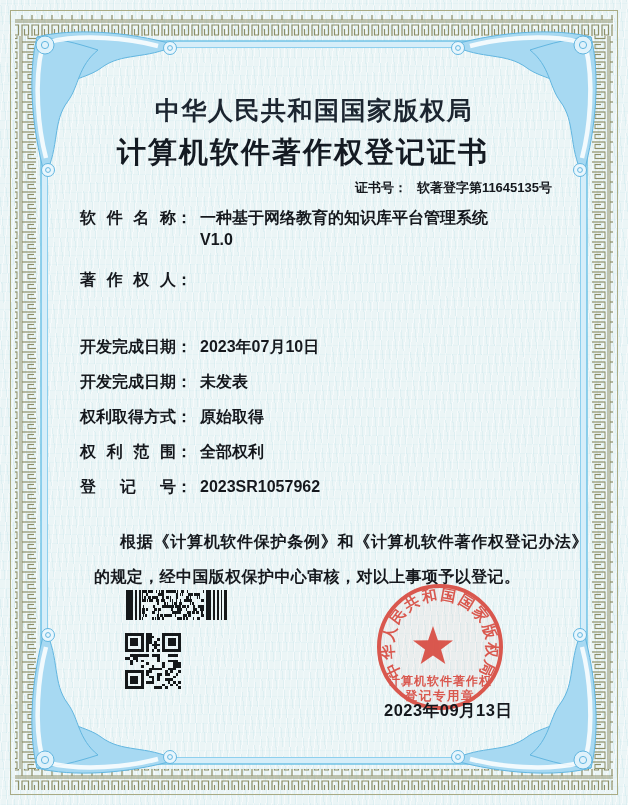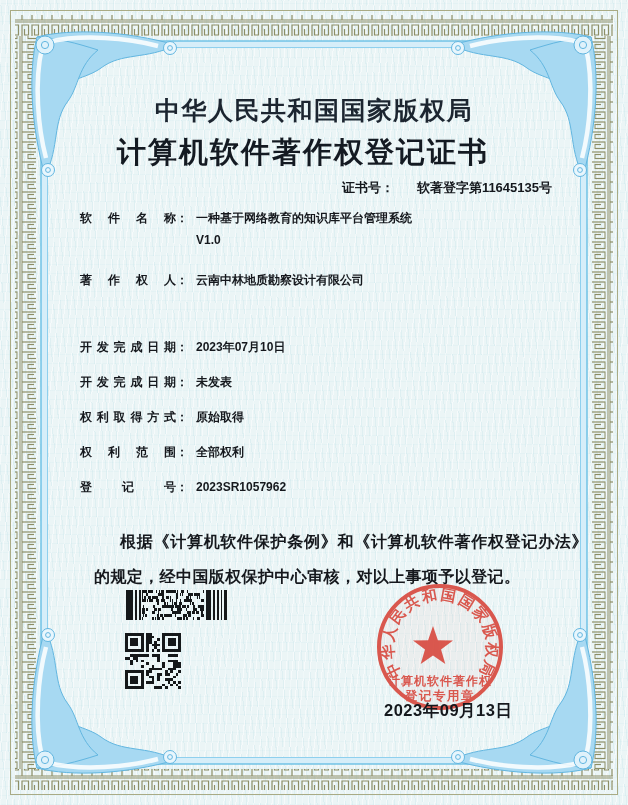--- a/index.html
+++ b/index.html
@@ -13,22 +13,22 @@
       repeating-linear-gradient(0deg, rgba(198,230,236,.18) 0 1px, rgba(255,255,255,0) 1px 9px);
   }
   .layer{position:absolute;left:0;top:0;}
   #border-svg{z-index:0;}
   .txt{position:absolute;color:#15181d;z-index:2;}
   #authority{top:96px;left:0;width:628px;text-align:center;font-family:"Liberation Serif",serif;
     font-size:25px;font-weight:bold;letter-spacing:1.5px;line-height:30px;color:#1c2530;}
   #cert-title{top:134px;left:0;width:528px;text-align:center;font-family:"Liberation Serif",serif;
     font-size:29px;font-weight:bold;letter-spacing:2px;line-height:36px;color:#141a22;padding-left:39px;}
   #cert-no{top:180px;right:76px;font-size:13px;font-weight:bold;line-height:16px;}
-  #cert-no .v{margin-left:23px;}
-  .frow{position:absolute;left:80px;display:flex;align-items:flex-start;font-size:12px;font-weight:bold;line-height:22px;z-index:2;color:#15181d;}
+  #cert-no .v{margin-left:10px;}
+  .frow{position:absolute;left:80px;display:flex;align-items:flex-start;font-size:16px;font-weight:bold;line-height:22px;z-index:2;color:#15181d;}
   .flabel{display:inline-block;width:96px;text-align:justify;text-align-last:justify;}
   .fcolon{display:inline-block;}
   .fvalue{display:inline-block;margin-left:8px;width:340px;white-space:pre-line;}
   #row-0{top:207px;} #row-1{top:269px;} #row-2{top:336px;} #row-3{top:371px;}
   #row-4{top:406px;} #row-5{top:441px;} #row-6{top:476px;}
   #statement{top:508px;left:78px;width:494px;font-size:16px;font-weight:bold;line-height:35px;
     text-indent:26px;letter-spacing:.4px;text-align:justify;margin:16px;}
   #barcode-svg{left:126px;top:590px;z-index:2;}
   #qr-svg{left:125px;top:633px;z-index:2;}
   #seal-svg{left:368px;top:575px;z-index:3;}
@@ -85,21 +85,20 @@
 
 <div class="frow" id="row-0">
   <span class="flabel">软件名称</span>
     <span class="fcolon">：</span>
     <span class="fvalue">一种基于网络教育的知识库平台管理系统
 V1.0</span>
 </div>
 <div class="frow" id="row-1">
   <span class="flabel">著作权人</span>
     <span class="fcolon">：</span>
-    <span class="fvalue">云南中林地质勘察设计有限公司</span>
 </div>
 <div class="frow" id="row-2">
   <span class="flabel">开发完成日期</span>
     <span class="fcolon">：</span>
     <span class="fvalue">2023年07月10日</span>
 </div>
 <div class="frow" id="row-3">
   <span class="flabel">开发完成日期</span>
     <span class="fcolon">：</span>
     <span class="fvalue">未发表</span>

